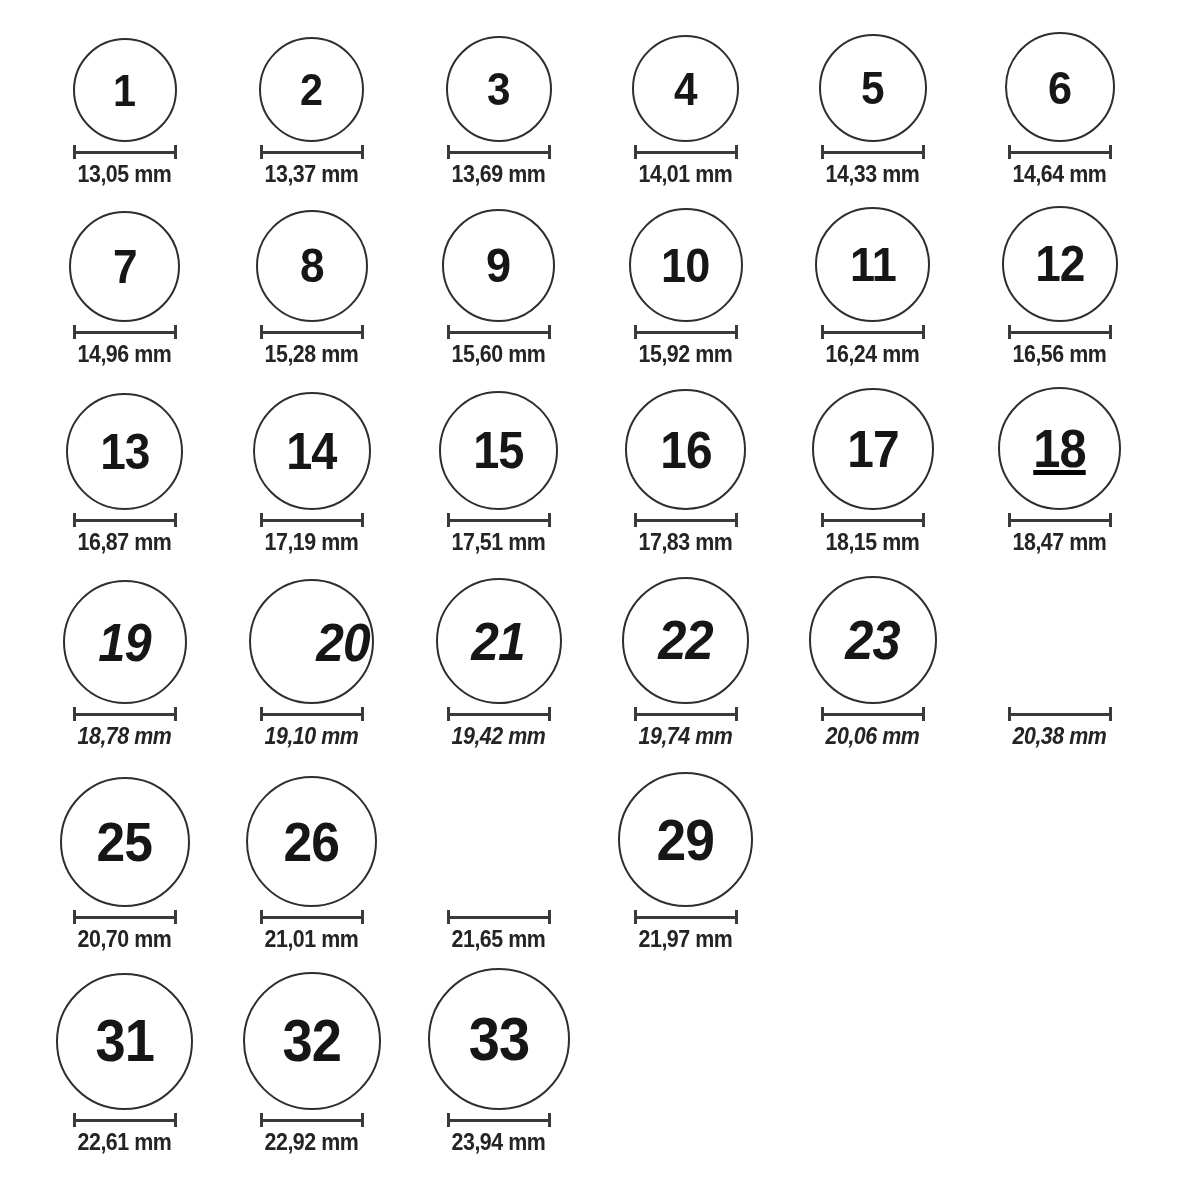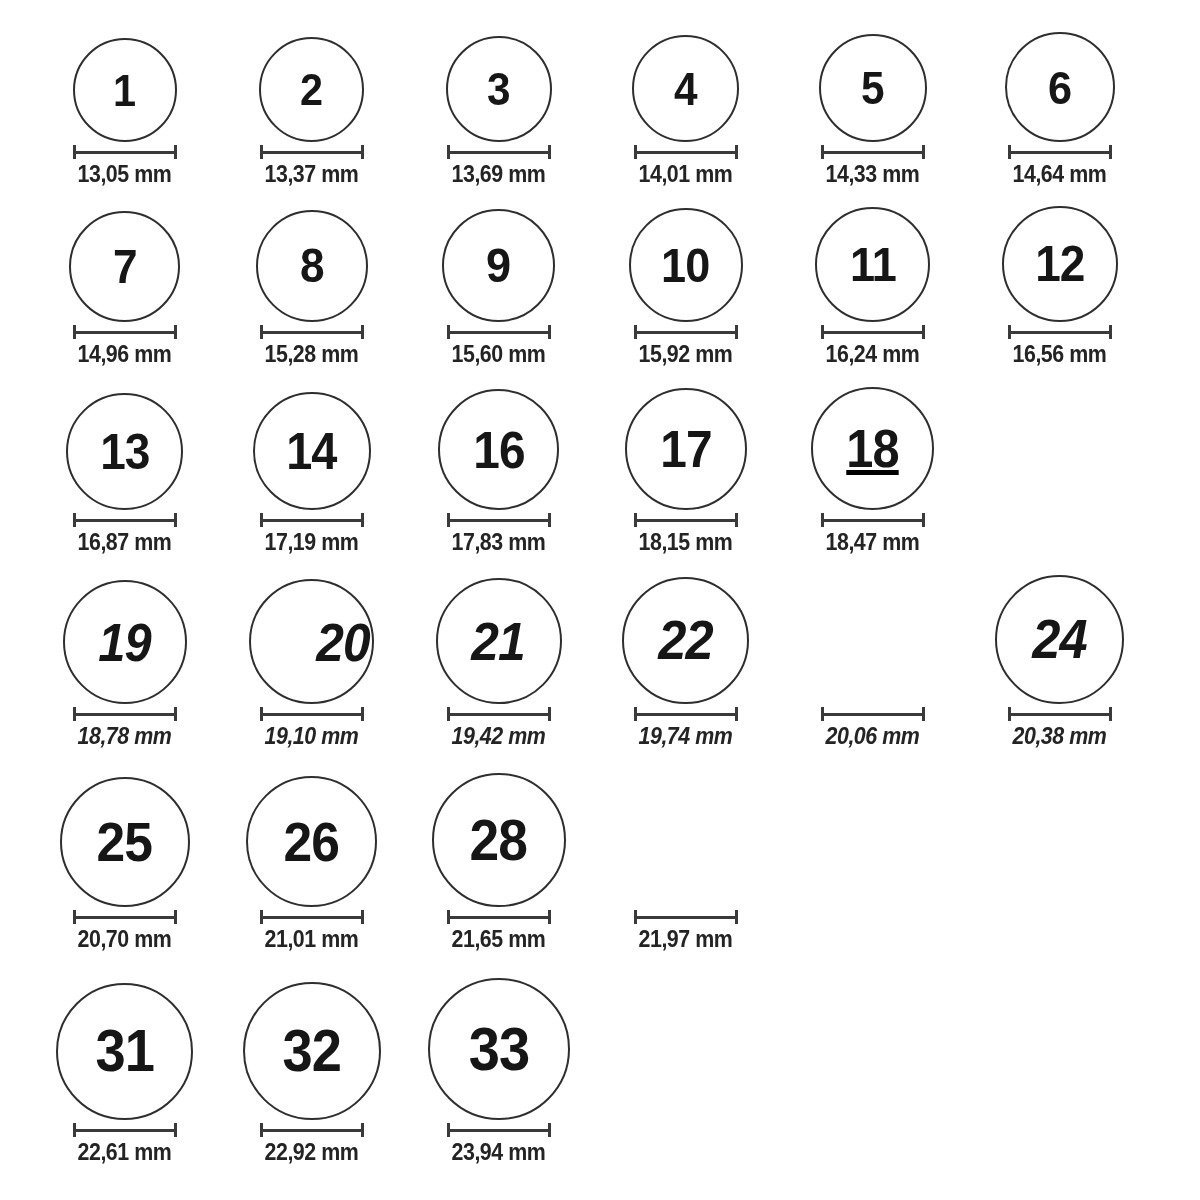--- a/index.html
+++ b/index.html
@@ -29,21 +29,21 @@
   .row-1 { height: 190px; }
   .row-2 { height: 192px; }
   .row-3 { height: 196px; }
   .row-4 { height: 200px; }
   .row-5 { height: 232px; }
   .row-0 .cell { padding-bottom: 3px; }
   .row-1 .cell { padding-bottom: 13px; }
   .row-2 .cell { padding-bottom: 17px; }
   .row-3 .cell { padding-bottom: 19px; font-style: italic; }
   .row-4 .cell { padding-bottom: 16px; }
-  .row-5 .cell { padding-bottom: 35px; }
+  .row-5 .cell { padding-bottom: 45px; }
   .cell {
     display: flex;
     flex-direction: column;
     align-items: center;
   }
   .circle {
     border: 2.5px solid #2e2e2e;
     border-radius: 50%;
     background: #ffffff;
     display: flex;
@@ -250,20 +250,31 @@
       <span class="num" style="font-size: 51px;">14</span>
     </div>
     <div class="measure">
       <span class="tick left" style="background: rgb(58, 58, 58);"></span>
       <span class="bar" style="background: rgb(58, 58, 58);"></span>
       <span class="tick right" style="background: rgb(58, 58, 58);"></span>
     </div>
     <div class="label" style="color: rgb(36, 36, 36);">17,19 mm</div>
   </div>
         <div class="cell">
+    <div class="circle" style="width: 119px; height: 119px; border-color: rgb(46, 46, 46);">
+      <span class="num" style="font-size: 51px;">15</span>
+    </div>
+    <div class="measure">
+      <span class="tick left" style="background: rgb(58, 58, 58);"></span>
+      <span class="bar" style="background: rgb(58, 58, 58);"></span>
+      <span class="tick right" style="background: rgb(58, 58, 58);"></span>
+    </div>
+    <div class="label" style="color: rgb(36, 36, 36);">17,51 mm</div>
+  </div>
+        <div class="cell">
     <div class="circle" style="width: 121px; height: 121px; border-color: rgb(46, 46, 46);">
       <span class="num" style="font-size: 52px;">16</span>
     </div>
     <div class="measure">
       <span class="tick left" style="background: rgb(58, 58, 58);"></span>
       <span class="bar" style="background: rgb(58, 58, 58);"></span>
       <span class="tick right" style="background: rgb(58, 58, 58);"></span>
     </div>
     <div class="label" style="color: rgb(36, 36, 36);">17,83 mm</div>
   </div>
@@ -329,31 +340,31 @@
       <span class="num" style="font-size: 55px;">22</span>
     </div>
     <div class="measure">
       <span class="tick left" style="background: rgb(58, 58, 58);"></span>
       <span class="bar" style="background: rgb(58, 58, 58);"></span>
       <span class="tick right" style="background: rgb(58, 58, 58);"></span>
     </div>
     <div class="label" style="color: rgb(36, 36, 36);">19,74 mm</div>
   </div>
         <div class="cell">
+    <div class="circle" style="width: 128px; height: 128px; border-color: rgb(46, 46, 46);">
+      <span class="num" style="font-size: 55px;">23</span>
+    </div>
     <div class="measure">
       <span class="tick left" style="background: rgb(58, 58, 58);"></span>
       <span class="bar" style="background: rgb(58, 58, 58);"></span>
       <span class="tick right" style="background: rgb(58, 58, 58);"></span>
     </div>
     <div class="label" style="color: rgb(36, 36, 36);">20,06 mm</div>
   </div>
         <div class="cell">
-    <div class="circle" style="width: 129px; height: 129px; border-color: rgb(46, 46, 46);">
-      <span class="num" style="font-size: 55px;">24</span>
-    </div>
     <div class="measure">
       <span class="tick left" style="background: rgb(58, 58, 58);"></span>
       <span class="bar" style="background: rgb(58, 58, 58);"></span>
       <span class="tick right" style="background: rgb(58, 58, 58);"></span>
     </div>
     <div class="label" style="color: rgb(36, 36, 36);">20,38 mm</div>
   </div>
       </div>
       <div class="row row-4">
         <div class="cell">
@@ -372,31 +383,31 @@
       <span class="num" style="font-size: 56px;">26</span>
     </div>
     <div class="measure">
       <span class="tick left" style="background: rgb(58, 58, 58);"></span>
       <span class="bar" style="background: rgb(58, 58, 58);"></span>
       <span class="tick right" style="background: rgb(58, 58, 58);"></span>
     </div>
     <div class="label" style="color: rgb(36, 36, 36);">21,01 mm</div>
   </div>
         <div class="cell">
-    <div class="circle" style="width: 134px; height: 134px; border-color: rgb(46, 46, 46);">
-      <span class="num" style="font-size: 58px;">28</span>
-    </div>
     <div class="measure">
       <span class="tick left" style="background: rgb(58, 58, 58);"></span>
       <span class="bar" style="background: rgb(58, 58, 58);"></span>
       <span class="tick right" style="background: rgb(58, 58, 58);"></span>
     </div>
     <div class="label" style="color: rgb(36, 36, 36);">21,65 mm</div>
   </div>
         <div class="cell">
+    <div class="circle" style="width: 135px; height: 135px; border-color: rgb(46, 46, 46);">
+      <span class="num" style="font-size: 58px;">29</span>
+    </div>
     <div class="measure">
       <span class="tick left" style="background: rgb(58, 58, 58);"></span>
       <span class="bar" style="background: rgb(58, 58, 58);"></span>
       <span class="tick right" style="background: rgb(58, 58, 58);"></span>
     </div>
     <div class="label" style="color: rgb(36, 36, 36);">21,97 mm</div>
   </div>
       </div>
       <div class="row row-5">
         <div class="cell">

